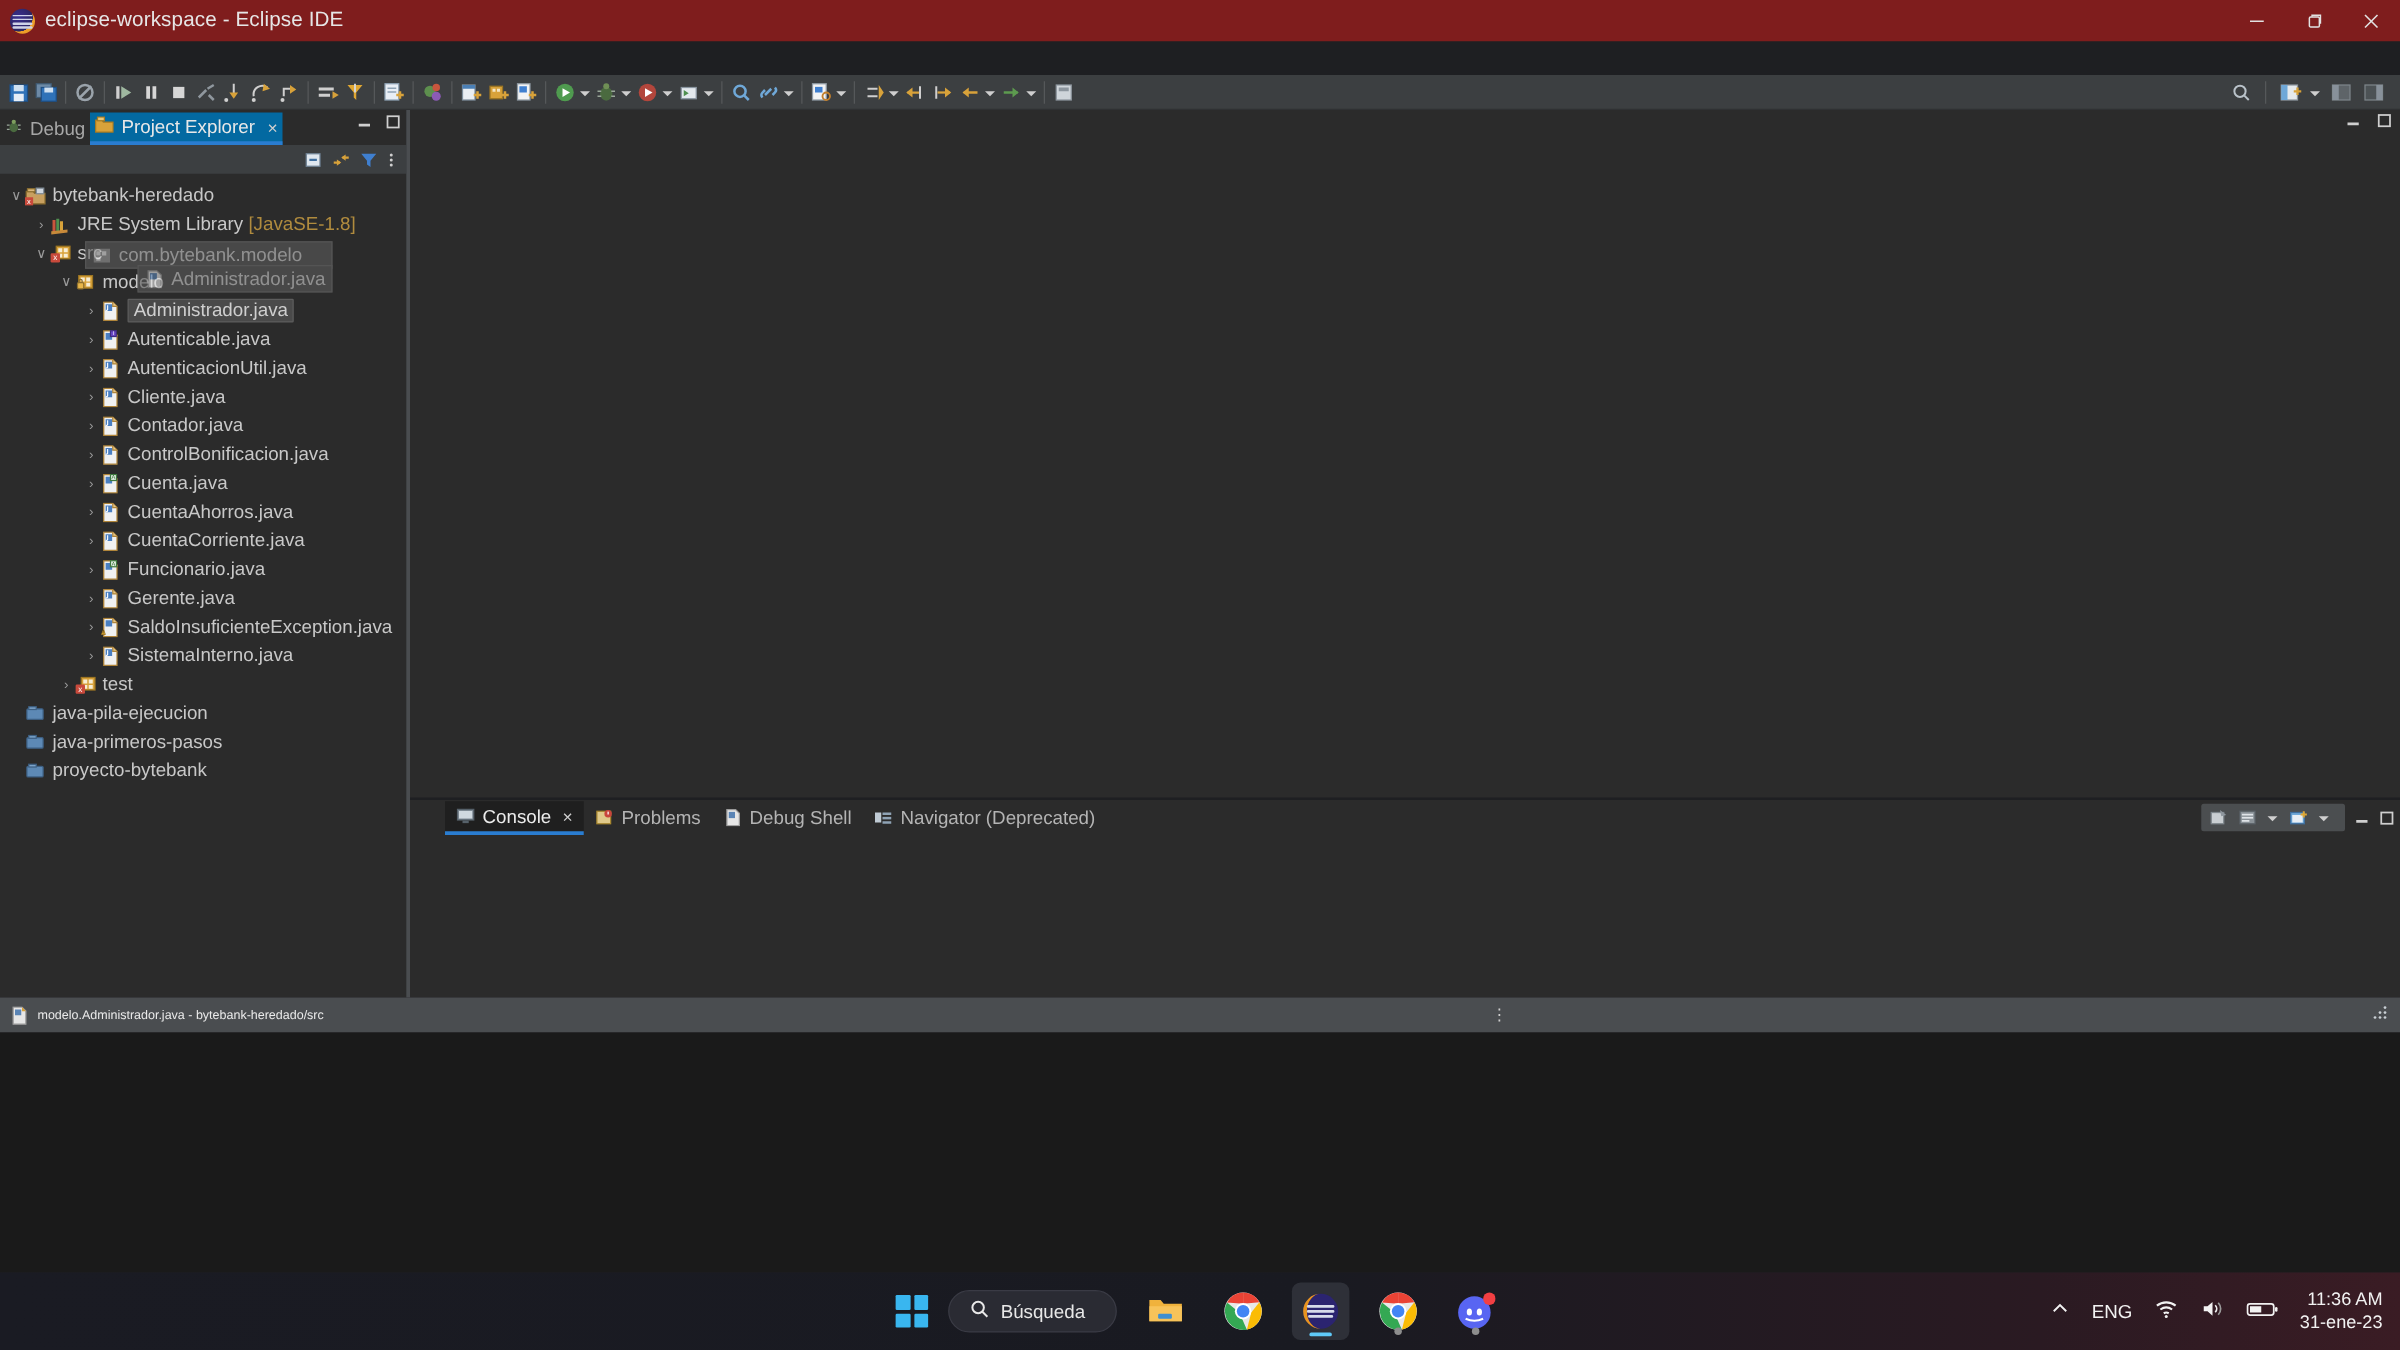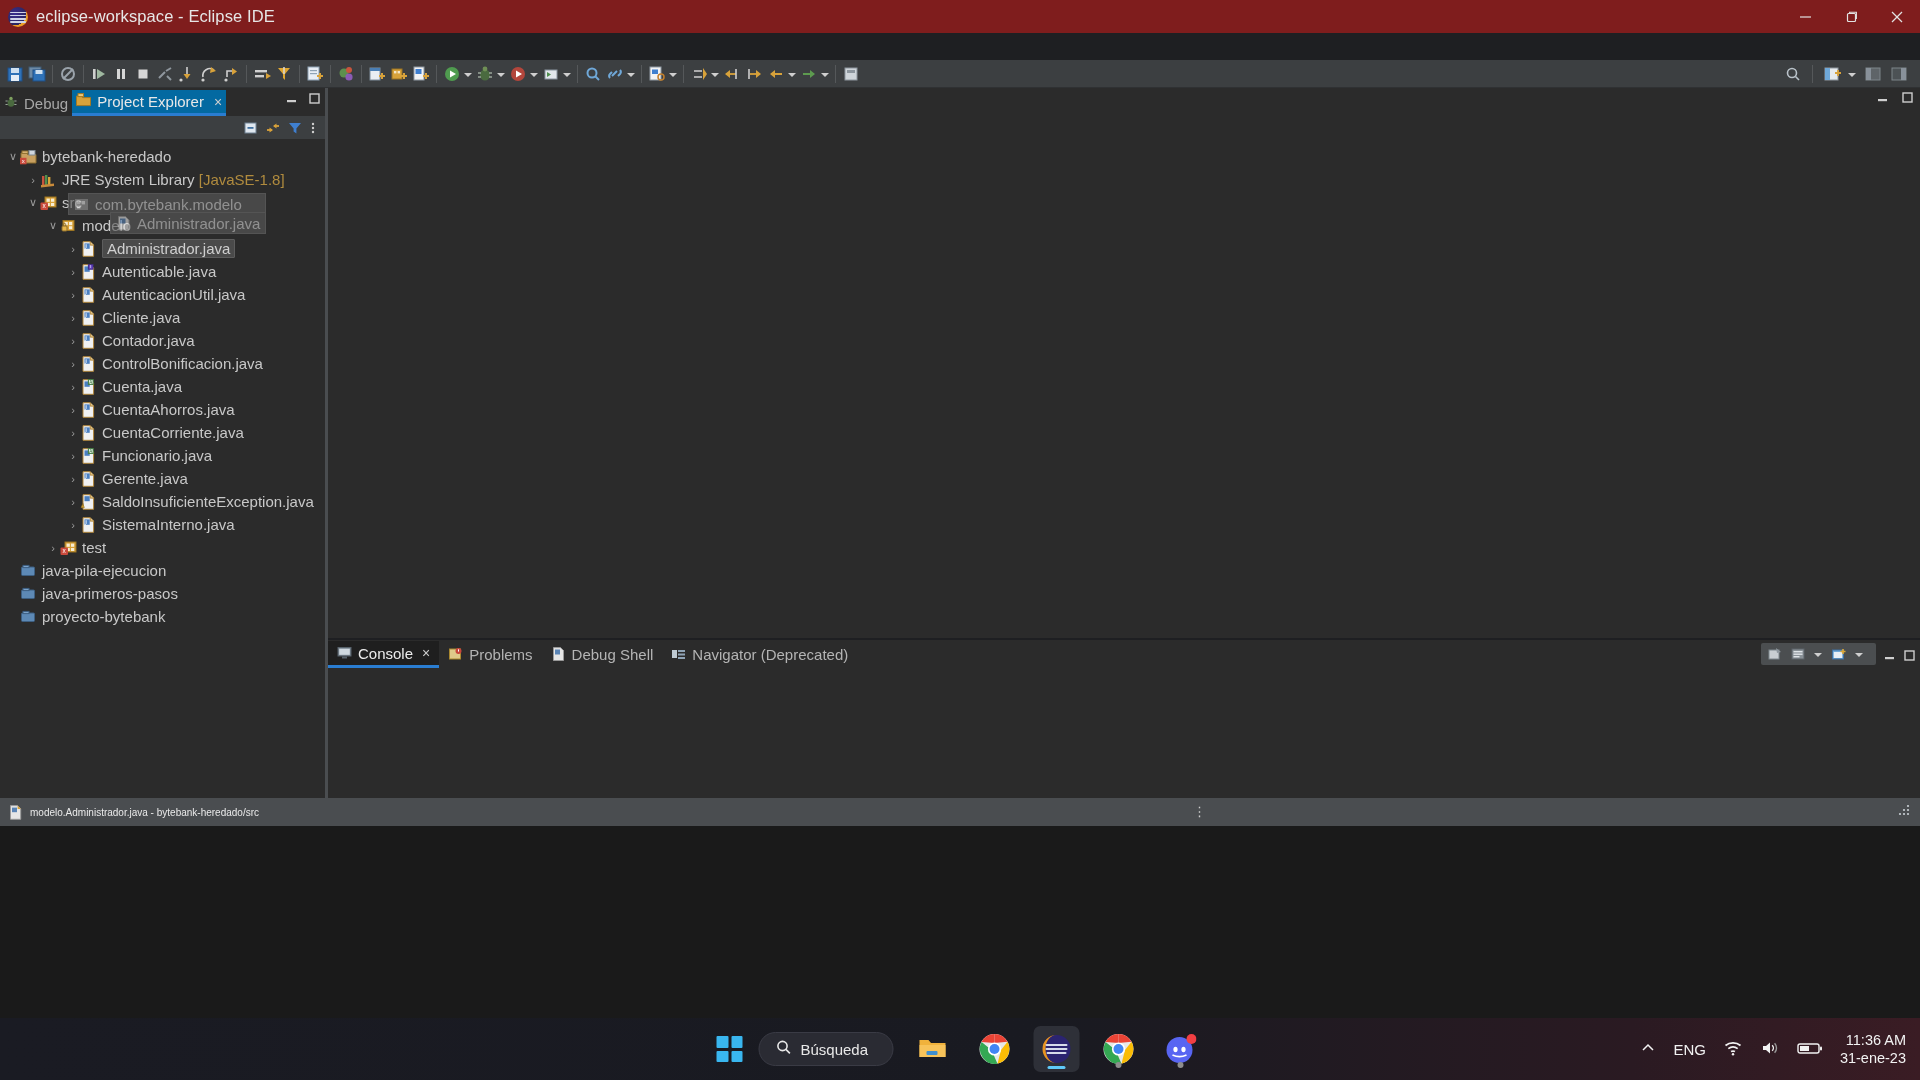--- a/index.html
+++ b/index.html
@@ -96,21 +96,21 @@
   .sash-v { position:absolute; left:325px; top:88px; width:3px; height:710px; background:#4a4d50; }
 
   
   .editor-area { position:absolute; left:328px; top:88px; width:1592px; height:550px; background:#2b2b2b; }
   .editor-topbar { position:absolute; right:6px; top:2px; display:flex; gap:12px; align-items:center;}
 
   
   .console-pane { position:absolute; left:328px; top:640px; width:1592px; height:158px; background:#2b2b2b;}
   .ctabs { height:28px; display:flex; align-items:flex-end; background:#2b2b2b; position:relative;}
   .ctab { display:flex; align-items:center; gap:6px; height:27px; padding:0 9px; font-size:15px; color:#b4b4b4;}
-  .ctab.active { background:#1f1f1f; color:#ececec; border-bottom:3px solid #2a7dd1; }
+  .ctab.active { background:#1f1f1f; color:#ececec; border-bottom:3px solid #2a7dd1;margin-left:28px; }
   .ctab .ic { width:15px; height:15px; position:relative;}
   .ctab .x { color:#cfcfcf; font-size:14px; margin-left:3px;}
   .ctabs-right { position:absolute; right:4px; top:3px; display:flex; align-items:center; gap:7px;}
   .ctabs-right .box { background:#4b4e50; display:flex; align-items:center; gap:7px; padding:2px 6px; border-radius:2px;}
   .console-body { padding:6px 4px 0 4px; background:#2b2b2b; height:128px; }
   .console-body .msg { color:#c6c6c6; font-size:15px; }
 
   
   .statusbar {
     position:absolute; left:0; top:798px; width:1920px; height:28px;

